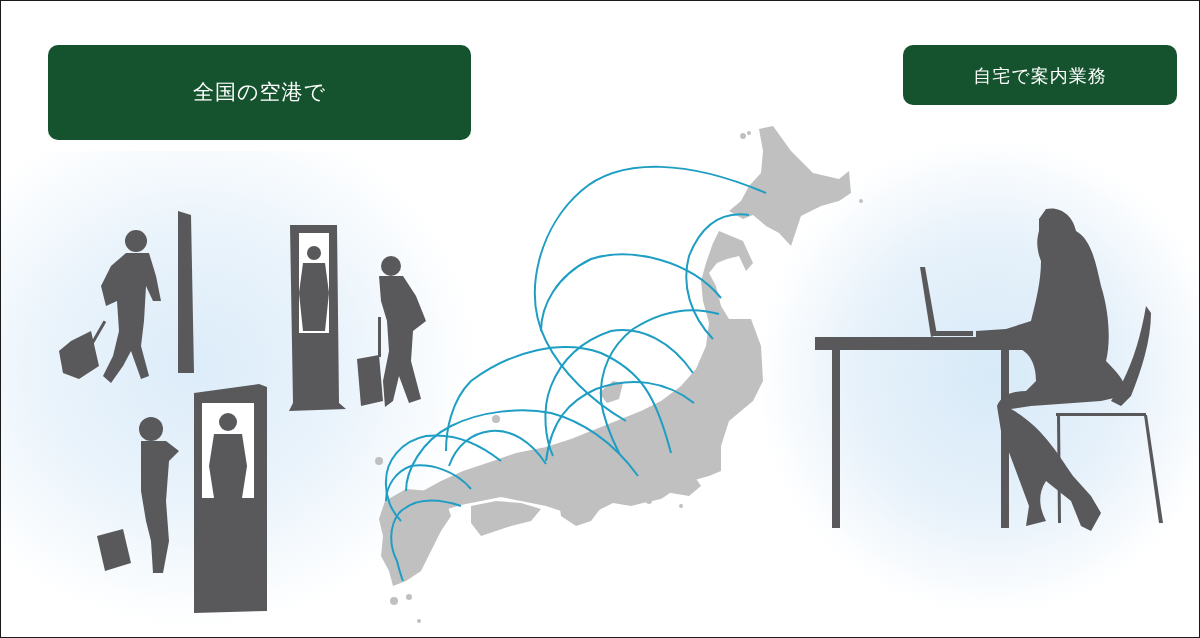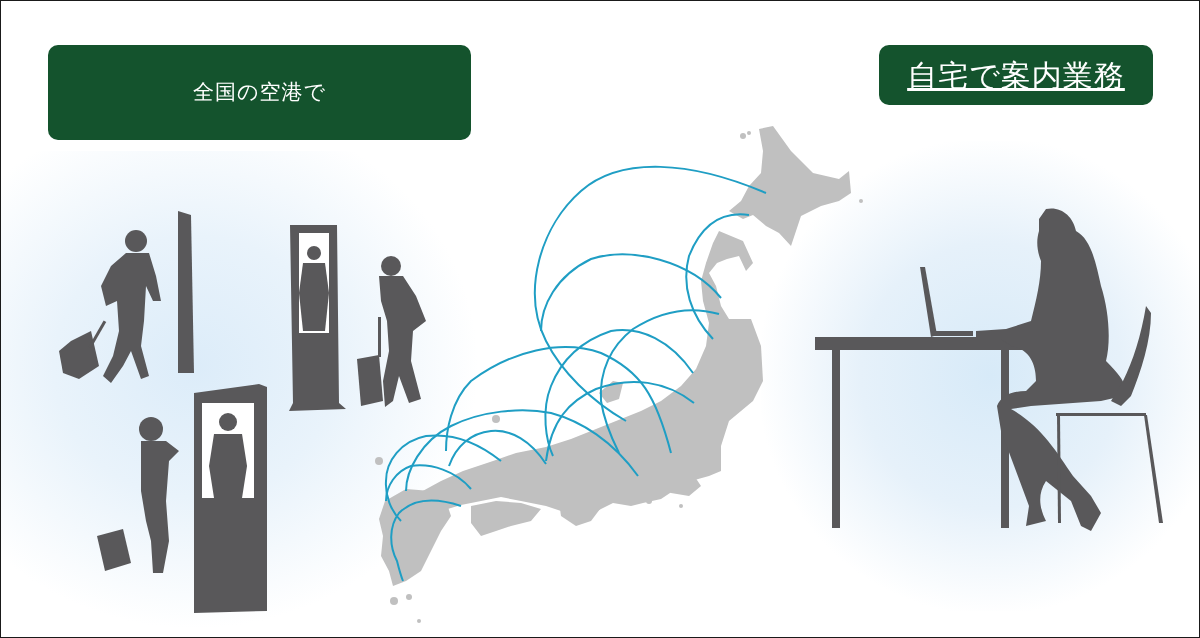--- a/index.html
+++ b/index.html
@@ -6,21 +6,21 @@
   body { width: 1200px; height: 638px; overflow: hidden; background: #ffffff; font-family: "DejaVu Sans", sans-serif; }
   .frame { position: relative; width: 1198px; height: 636px; border: 1px solid #1a1a1a; background: #ffffff; overflow: hidden; }
   .glow-left { position: absolute; left: -40px; top: 150px; width: 520px; height: 480px;
     background: radial-gradient(ellipse at 45% 45%, #dcecf9 0%, #e9f3fb 35%, rgba(255,255,255,0) 70%); }
   .glow-right { position: absolute; left: 760px; top: 140px; width: 460px; height: 470px;
     background: radial-gradient(ellipse at 50% 50%, #d7eaf8 0%, #e6f1fa 40%, rgba(255,255,255,0) 72%); }
   .label-box { position: absolute; background: #14532d; color: #ffffff; border-radius: 10px;
     display: flex; flex-direction: column; align-items: center; justify-content: center; text-align: center;
     font-family: "DejaVu Sans", sans-serif; font-size: 21px; line-height: 31px; letter-spacing: 1px; }
   .label-left { left: 47px; top: 44px; width: 423px; height: 95px; }
-  .label-right { left: 878px; top: 44px; width: 274px; height: 60px; font-size: 30px; text-decoration: underline; }
+  .label-right { left: 902px; top: 44px; width: 274px; height: 60px; font-size: 18px; }
   svg { position: absolute; left: 0; top: 0; }
 </style>
 </head>
 <body>
 
 <div class="frame">
   <div class="glow-left"></div>
   <div class="glow-right"></div>
 
   <svg width="1198" height="636" viewBox="0 0 1198 636">

